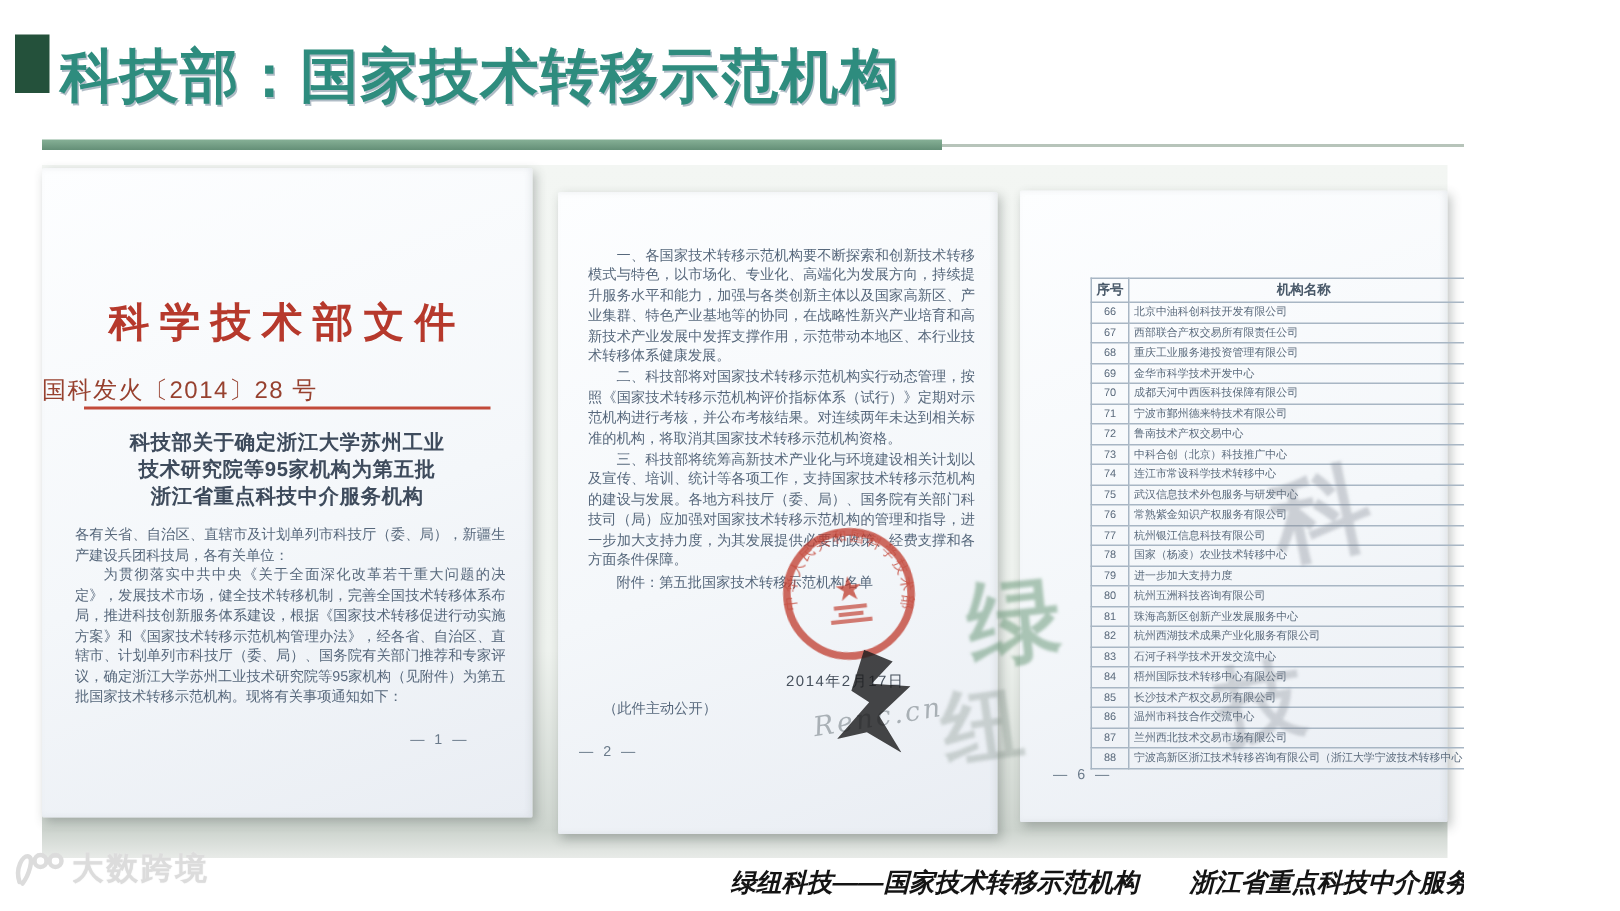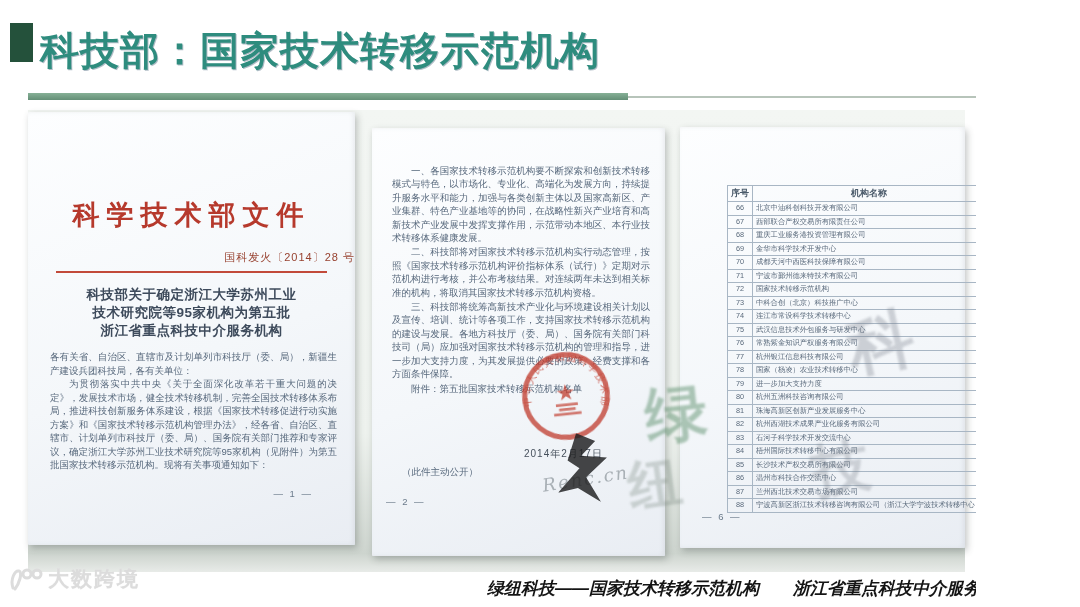--- a/index.html
+++ b/index.html
@@ -25,21 +25,21 @@
   .doc1{left:28px;top:112px;width:327px;height:433px;}
   .doc2{left:372px;top:128px;width:293px;height:428px;}
   .doc3{left:680px;top:127px;width:285px;height:421px;}
 
   .scan{filter:blur(.35px);}
 
   
   .red-head{position:absolute;left:0;right:0;top:85px;text-align:center;font-size:27px;
             font-weight:bold;letter-spacing:7px;color:#B6392C;font-family:Liberation Mono, monospace;
             filter:blur(.3px);}
-  .doc-num{position:absolute;left:0;right:0;top:138px;text-align:right;font-size:11px;
+  .doc-num{position:absolute;left:0;right:0;top:138px;text-align:left;font-size:16px;
            color:#97412F;letter-spacing:1px;}
   .red-rule{position:absolute;left:28px;right:28px;top:159px;height:2px;background:#C24A3A;}
   .notice-title{position:absolute;left:0;right:0;top:174px;text-align:center;}
   .notice-line{font-size:13.5px;font-weight:bold;color:#3E4B5C;line-height:18px;letter-spacing:.5px;}
   .doc-body{position:absolute;font-size:9.5px;color:#57687C;line-height:13.5px;text-align:justify;}
   .doc1 .doc-body{left:22px;right:18px;top:238px;}
   .doc-body p{margin:0;}
   .doc-body p.indent{text-indent:2em;}
   .page-num{position:absolute;font-size:9.5px;color:#6A7A8A;letter-spacing:2px;}
   .p1{right:42px;top:376px;}
@@ -179,21 +179,21 @@
             <td>成都天河中西医科技保障有限公司</td>
           </tr>
 
           <tr>
             <td class="c-no">71</td>
             <td>宁波市鄞州德来特技术有限公司</td>
           </tr>
 
           <tr>
             <td class="c-no">72</td>
-            <td>国家技术转移示范机构</td>
+            <td>鲁南技术产权交易中心</td>
           </tr>
 
           <tr>
             <td class="c-no">73</td>
             <td>中科合创（北京）科技推广中心</td>
           </tr>
 
           <tr>
             <td class="c-no">74</td>
             <td>连江市常设科学技术转移中心</td>

